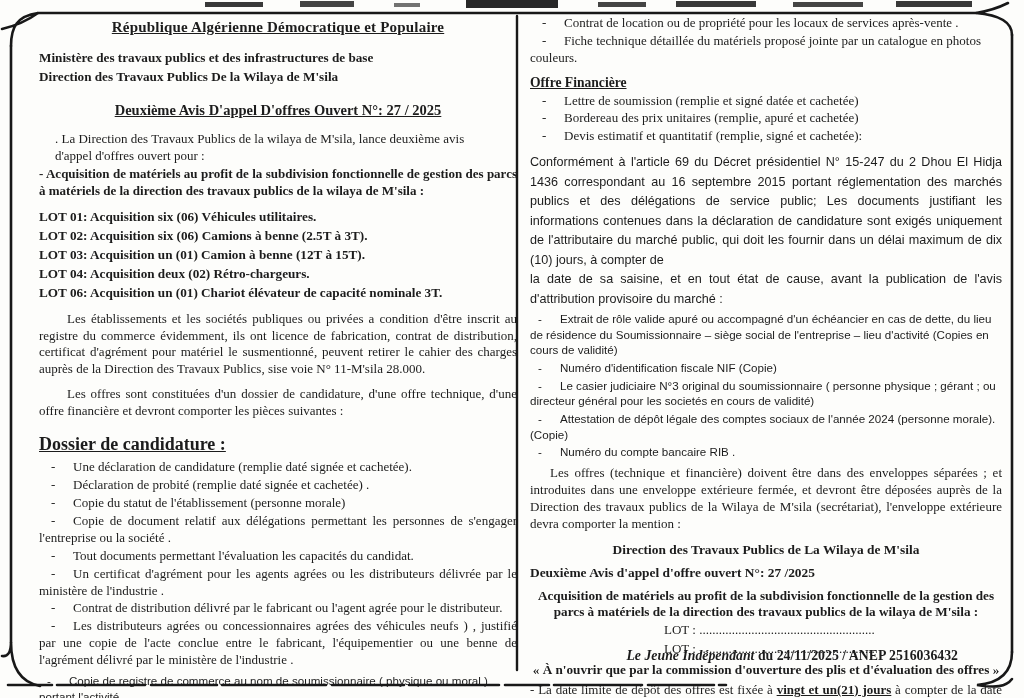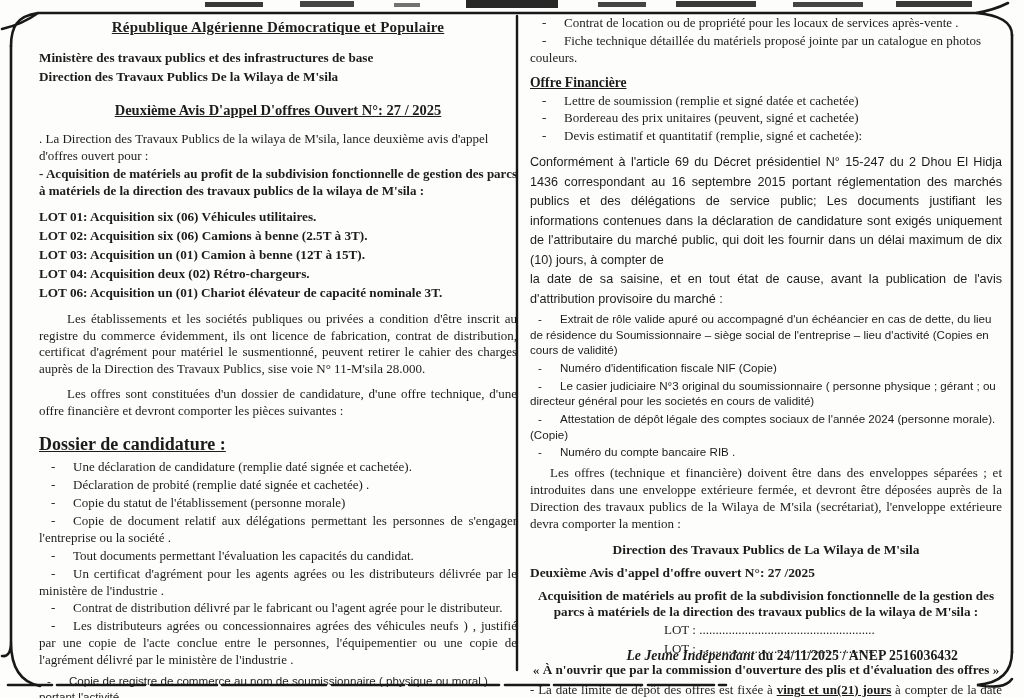--- a/index.html
+++ b/index.html
@@ -16,21 +16,21 @@
   .col-left{position:absolute;left:39px;top:16px;width:478px;font-size:13px;line-height:1.27;}
   .col-right{position:absolute;left:530px;top:14px;width:472px;font-size:13px;line-height:1.24;}
 
   p{margin:0;}
   .just{text-align:justify;}
 
   
   .republic{text-align:center;font-weight:bold;text-decoration:underline;font-size:15px;letter-spacing:.2px;margin:2px 0 12px;}
   .org-line{font-weight:bold;font-size:13.2px;line-height:1.4;}
   .title2{text-align:center;font-weight:bold;text-decoration:underline;font-size:14.5px;margin:15px 0 12px;}
-  .intro{margin:6px 0 2px;}
+  .intro{margin:6px 16px 2px;}
   .intro-bold{font-weight:bold;text-align:justify;margin:2px 0 8px;}
   .lot-line{font-weight:bold;font-size:13.2px;line-height:1.44;}
   .lot-label{}
   .para-ind{text-indent:28px;text-align:justify;margin-top:9px;}
   .section-h{font-weight:bold;text-decoration:underline;font-size:18px;margin:14px 0 3px;}
   .li{line-height:1.3;margin:1px 0;}
   .li .dash{display:inline-block;min-width:34px;padding-left:12px;box-sizing:border-box;}
   .li-sans{font-family:"Liberation Sans",sans-serif;font-size:11.6px;line-height:1.35;margin:4px 0 0;}
   .li-sans .dash{display:inline-block;min-width:30px;padding-left:8px;box-sizing:border-box;}
 
@@ -119,40 +119,40 @@
       <p class="li just"><span class="dash">-</span><span>Copie du statut de l'établissement (personne morale)</span></p>
 
       <p class="li just"><span class="dash">-</span><span>Copie de document relatif aux délégations permettant les personnes de s'engager l'entreprise ou la société .</span></p>
 
       <p class="li just"><span class="dash">-</span><span>Tout documents permettant l'évaluation les capacités du candidat.</span></p>
 
       <p class="li just"><span class="dash">-</span><span>Un certificat d'agrément pour les agents agrées ou les distributeurs délivrée par le ministère de l'industrie .</span></p>
 
       <p class="li just"><span class="dash">-</span><span>Contrat de distribution délivré par le fabricant ou l'agent agrée pour le distributeur.</span></p>
 
-      <p class="li just"><span class="dash">-</span><span>Les distributeurs agrées ou concessionnaires agrées des véhicules neufs ) , justifié par une copie de l'acte conclue entre le personnes, l'équipementier ou une copie de l'agrément délivré par le ministère de l'industrie .</span></p>
+      <p class="li just"><span class="dash">-</span><span>Les distributeurs agrées ou concessionnaires agrées des véhicules neufs ) , justifié par une copie de l'acte conclue entre le fabricant, l'équipementier ou une benne de l'agrément délivré par le ministère de l'industrie .</span></p>
     </div>
   <p class="li-sans"><span class="dash">-</span><span>Copie de registre de commerce au nom de soumissionnaire ( physique ou moral ) portant l'activité .</span></p>
 
 </div>
 
 <div class="col-right">
   <div>
 
       <p class="li"><span class="dash">-</span><span>Contrat de location ou de propriété pour les locaux de services après-vente .</span></p>
 
       <p class="li"><span class="dash">-</span><span>Fiche technique détaillée du matériels proposé jointe par un catalogue en photos couleurs.</span></p>
     </div>
 
   <p class="fin-h">Offre Financière</p>
   <div>
 
       <p class="li"><span class="dash">-</span><span>Lettre de soumission (remplie et signé datée et cachetée)</span></p>
 
-      <p class="li"><span class="dash">-</span><span>Bordereau des prix unitaires (peuvent, signé et cachetée)</span></p>
+      <p class="li"><span class="dash">-</span><span>Bordereau des prix unitaires (remplie, apuré et cachetée)</span></p>
 
       <p class="li"><span class="dash">-</span><span>Devis estimatif et quantitatif (remplie, signé et cachetée):</span></p>
     </div>
 
   <p class="conform">Conformément à l'article 69 du Décret présidentiel N° 15-247 du 2 Dhou El Hidja 1436 correspondant au 16 septembre 2015 portant réglementation des marchés publics et des délégations de service public; Les documents justifiant les informations contenues dans la déclaration de candidature sont exigés uniquement de l'attributaire du marché public, qui doit les fournir dans un délai maximum de dix (10) jours, à compter de</p>
   <p class="conform" style="margin-top:0;">la date de sa saisine, et en tout état de cause, avant la publication de l'avis d'attribution provisoire du marché :</p>
 
   <div class="rsans">
 
       <p class="li-sans"><span class="dash">-</span><span>Extrait de rôle valide apuré ou accompagné d'un échéancier en cas de dette, du lieu de résidence du Soumissionnaire – siège social de l'entreprise – lieu d'activité (Copies en cours de validité)</span></p>

